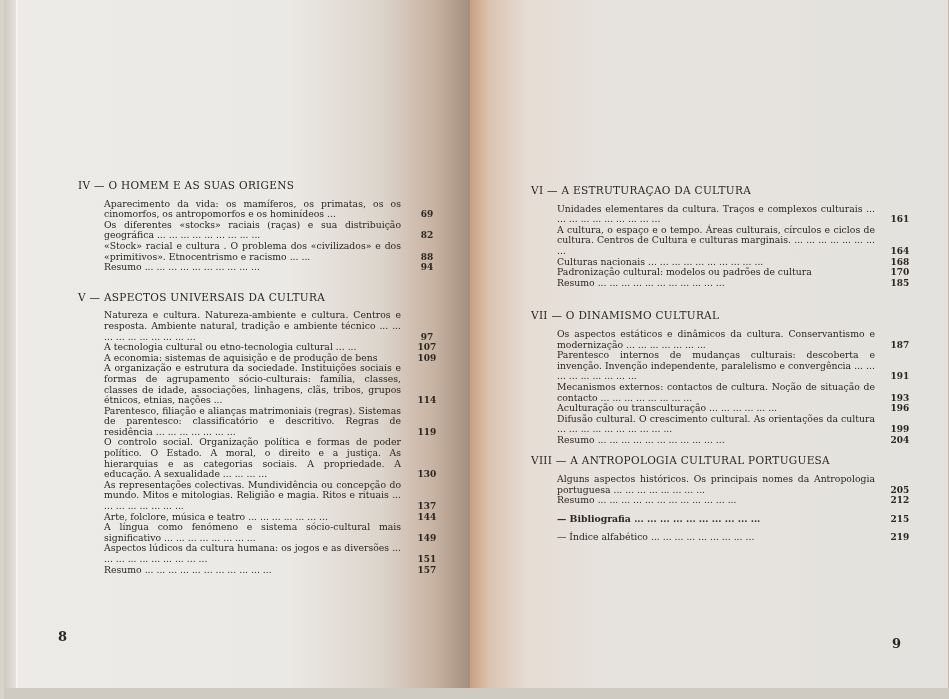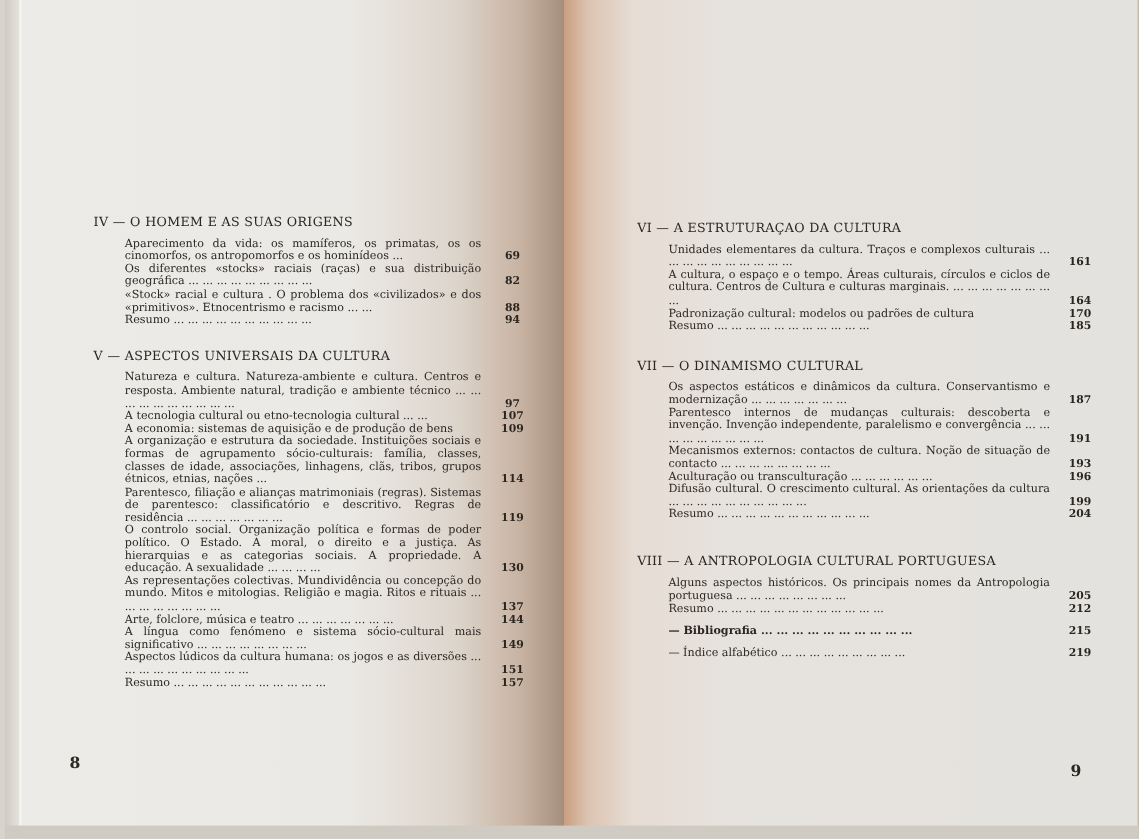--- a/index.html
+++ b/index.html
@@ -41,21 +41,21 @@
   .entry-page {
     position: absolute; right: -14px; bottom: 0; width: 30px;
     text-align: center; font-weight: bold; font-size: 9px;
   }
   .right-toc .entry-text { width: 318px; }
   .right-toc .entry-page { right: -12px; }
 
   .left-toc .ch4 { margin-bottom: 19px; }
   .left-toc .ch5 { }
   .right-toc .ch6 { margin-bottom: 22px; }
-  .right-toc .ch7 { margin-bottom: 28px; }
+  .right-toc .ch7 { margin-bottom: 10px; }
 
   .extra-entry { margin-top: 8px; }
 
   .page-num {
     position: absolute; font-size: 13px; font-weight: bold; color: #2b2722;
   }
   .page-num-left { left: 54px; top: 629px; }
   .page-num-right { left: 888px; top: 636px; }
 </style>
 </head>
@@ -150,20 +150,24 @@
       <div class="entries">
         <div class="entry">
             <span class="entry-text">Unidades elementares da cultura. Traços e complexos culturais ... ... ... ... ... ... ... ... ... ...</span>
             <span class="entry-page">161</span>
           </div>
         <div class="entry">
             <span class="entry-text">A cultura, o espaço e o tempo. Áreas culturais, círculos e ciclos de cultura. Centros de Cultura e culturas marginais. ... ... ... ... ... ... ... ...</span>
             <span class="entry-page">164</span>
           </div>
         <div class="entry">
+            <span class="entry-text">Culturas nacionais ... ... ... ... ... ... ... ... ... ...</span>
+            <span class="entry-page">168</span>
+          </div>
+        <div class="entry">
             <span class="entry-text">Padronização cultural: modelos ou padrões de cultura</span>
             <span class="entry-page">170</span>
           </div>
         <div class="entry">
             <span class="entry-text">Resumo ... ... ... ... ... ... ... ... ... ... ...</span>
             <span class="entry-page">185</span>
           </div>
       </div>
     </div>
 

